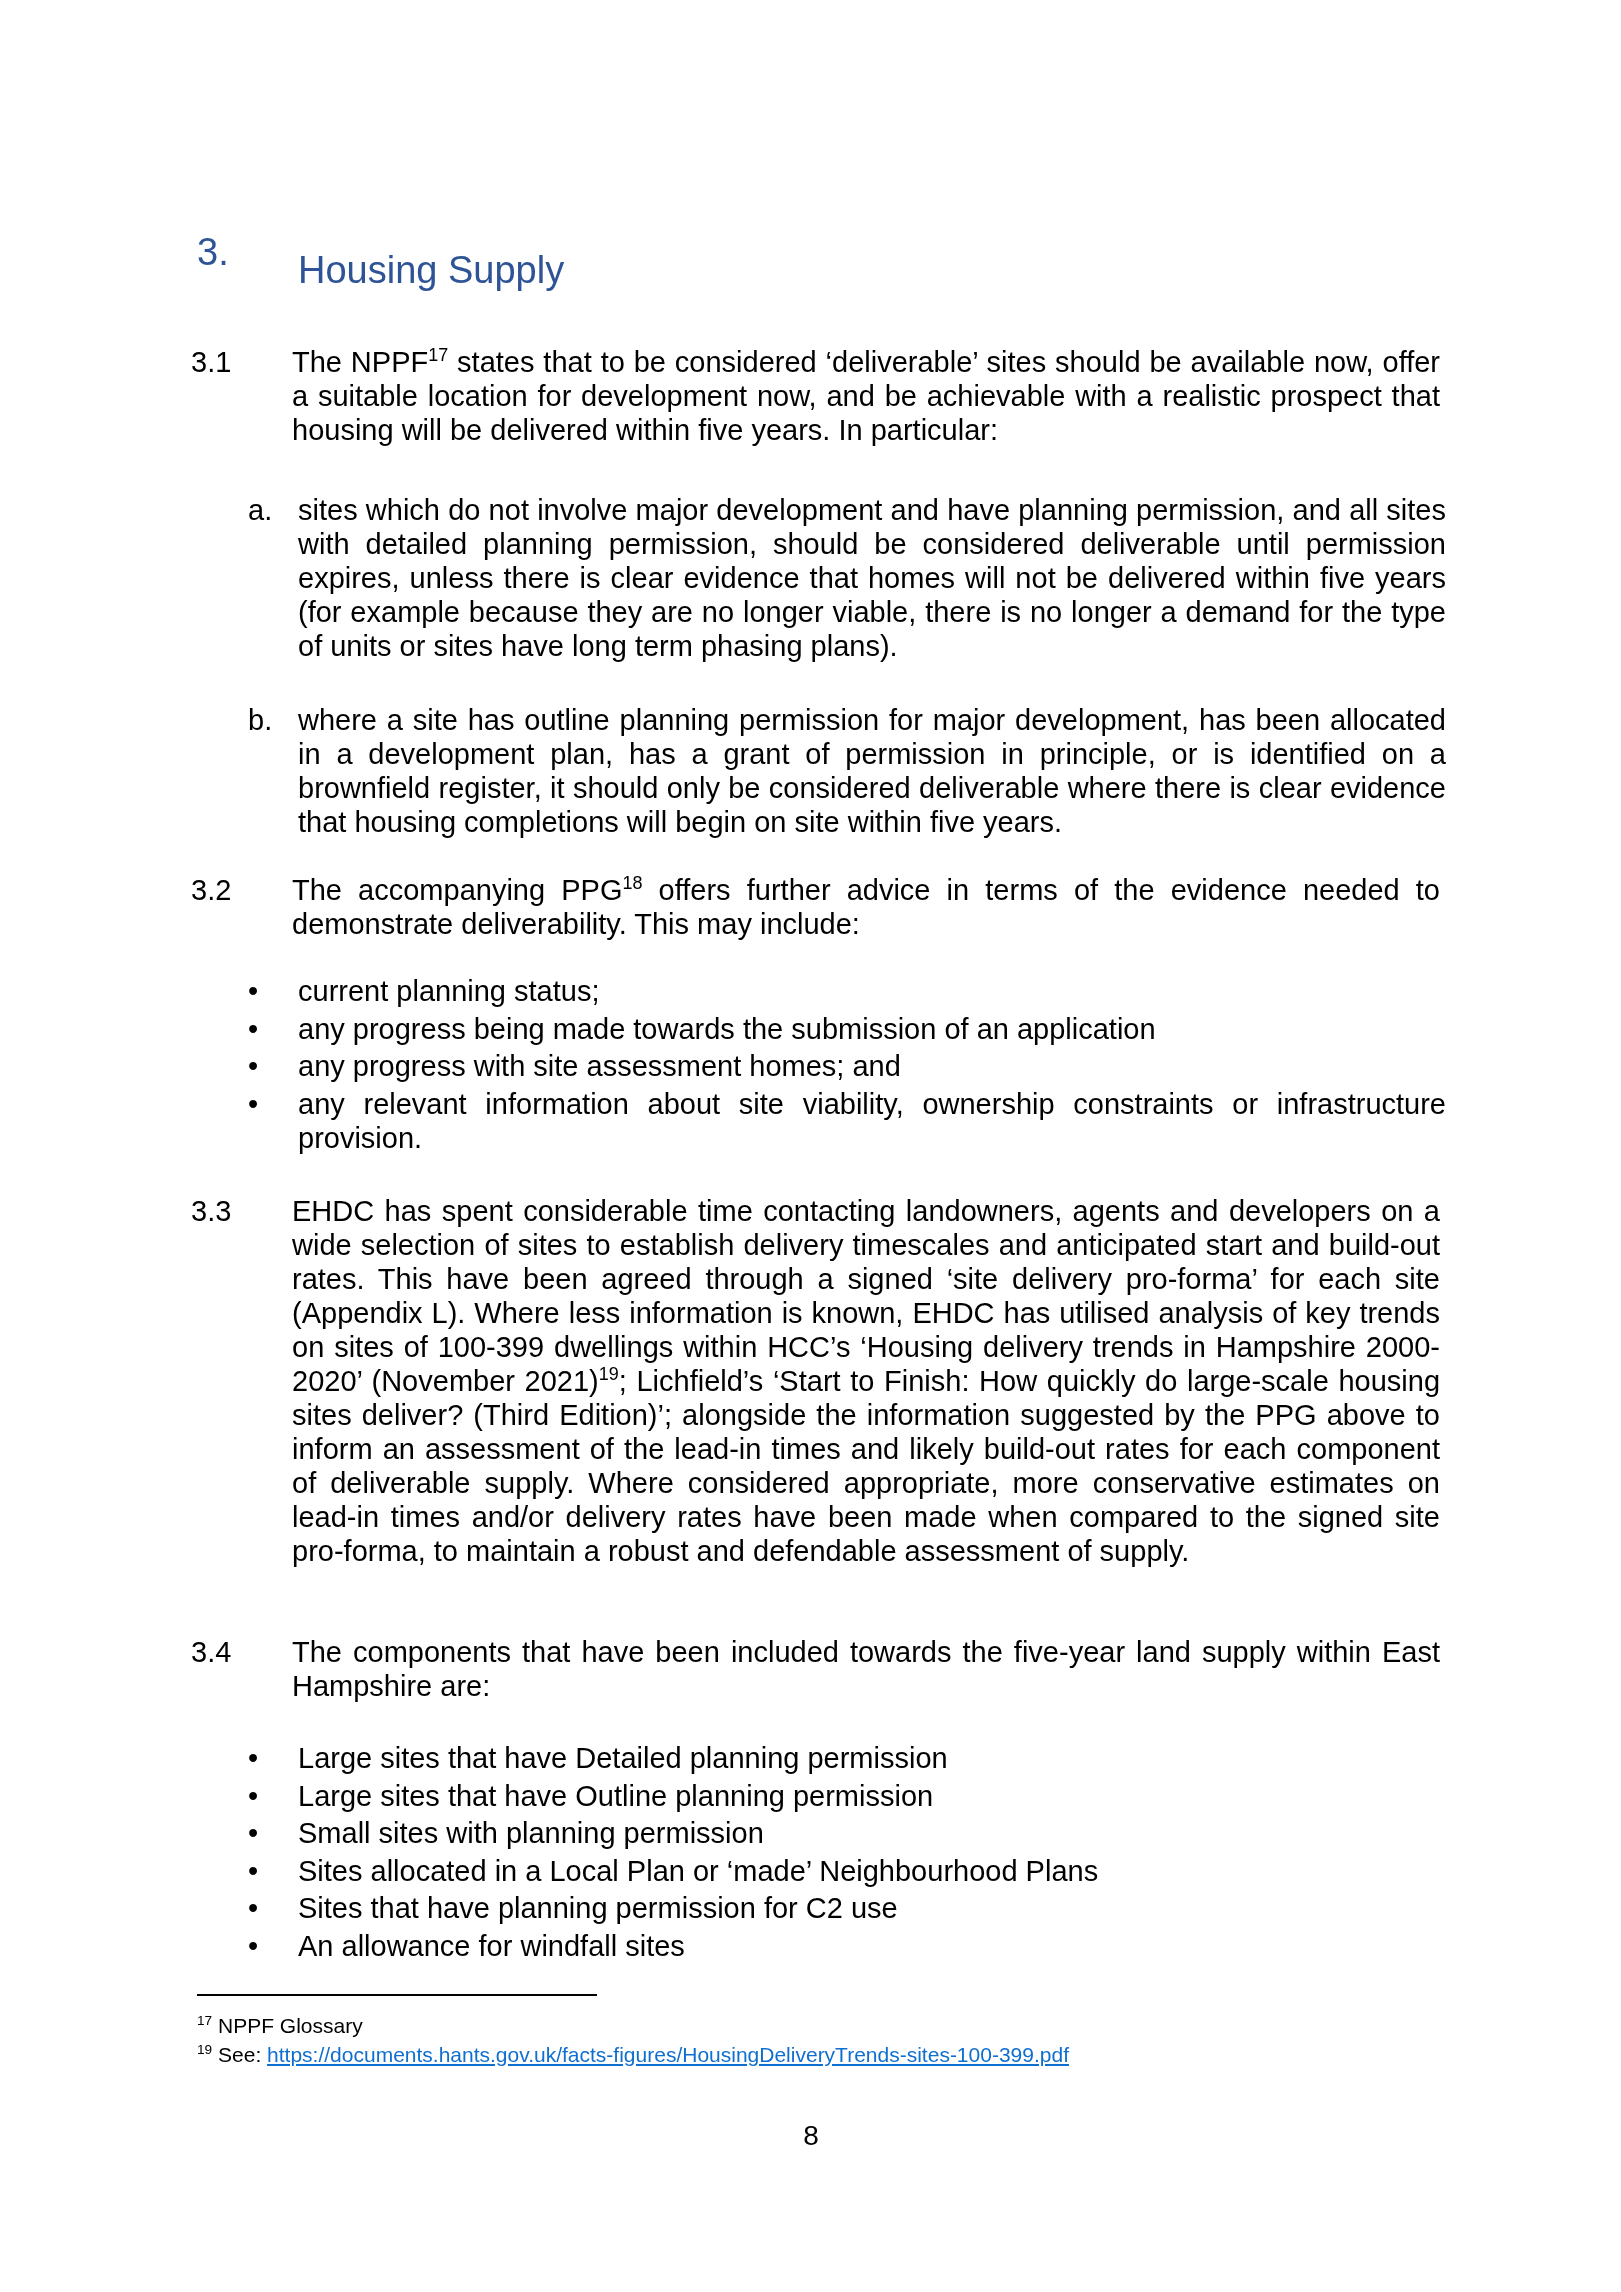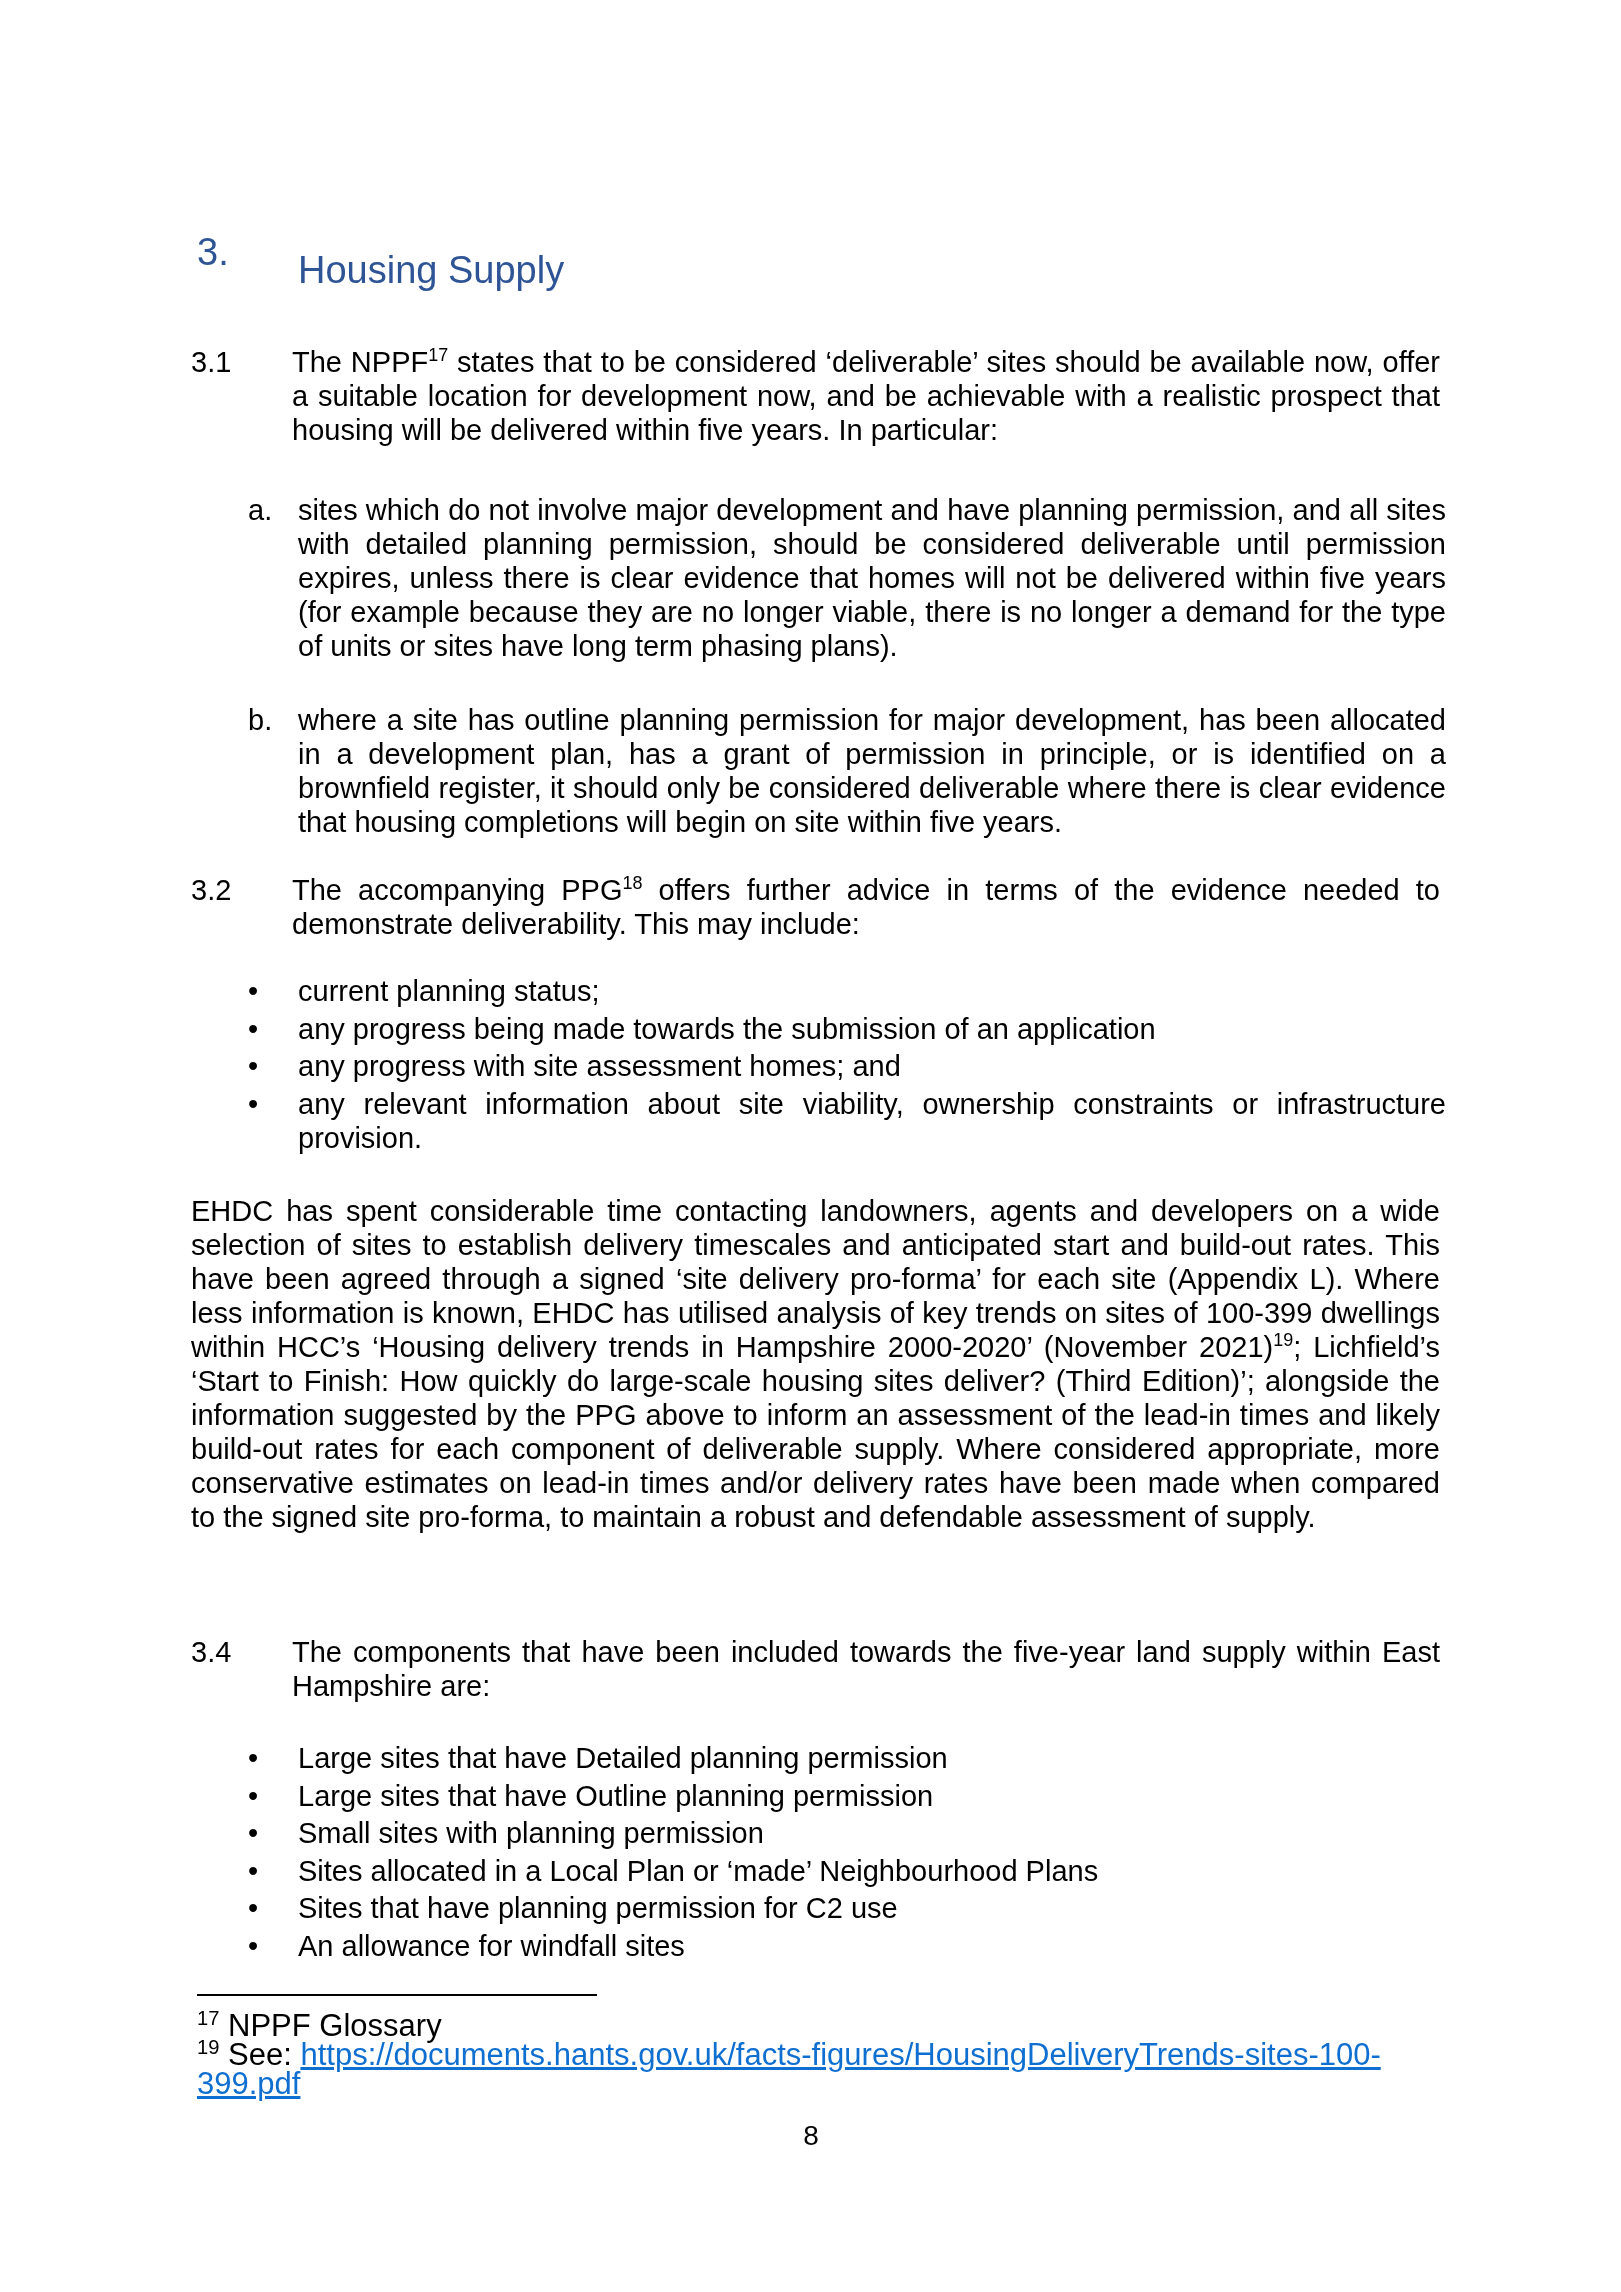--- a/index.html
+++ b/index.html
@@ -65,21 +65,21 @@
     top: 1994px;
     width: 400px;
     height: 0;
     border-top: 2.7px solid #000000;
   }
   .footnotes {
     position: absolute;
     left: 197px;
     width: 1249px;
     top: 2011px;
-    font-size: 31px;
+    font-size: 21px;
     line-height: 29px;
   }
   .footnotes sup.ref { font-size: 0.65em; }
   .footnotes a {
     color: #0F6FD0;
     text-decoration: underline;
   }
 
   .page-number {
     position: absolute;
@@ -138,20 +138,21 @@
       <div class="marker">•</div>
       <div class="li-text">any progress with site assessment homes; and</div>
     </div>
     <div class="li-row">
       <div class="marker">•</div>
       <div class="li-text">any relevant information about site viability, ownership constraints or infrastructure provision.</div>
     </div>
   </div>
 
   <div class="para" style="top:1194px">
+    <div class="p-num">3.3</div>
     <div class="p-body"><span>EHDC has spent considerable time contacting landowners, agents and developers on a wide selection of sites to establish delivery timescales and anticipated start and build-out rates. This have been agreed through a signed ‘site delivery pro-forma’ for each site (Appendix L). Where less information is known, EHDC has utilised analysis of key trends on sites of 100-399 dwellings within HCC’s ‘Housing delivery trends in Hampshire 2000-2020’ (November 2021)</span><sup class="ref">19</sup><span>; Lichfield’s ‘Start to Finish: How quickly do large-scale housing sites deliver? (Third Edition)’; alongside the information suggested by the PPG above to inform an assessment of the lead-in times and likely build-out rates for each component of deliverable supply. Where considered appropriate, more conservative estimates on lead-in times and/or delivery rates have been made when compared to the signed site pro-forma, to maintain a robust and defendable assessment of supply.</span></div>
   </div>
 
   <div class="para" style="top:1635px">
     <div class="p-num">3.4</div>
     <div class="p-body">The components that have been included towards the five-year land supply within East Hampshire are:</div>
   </div>
 
   <div class="sub-block" style="top:1741px">
     <div class="li-row">

